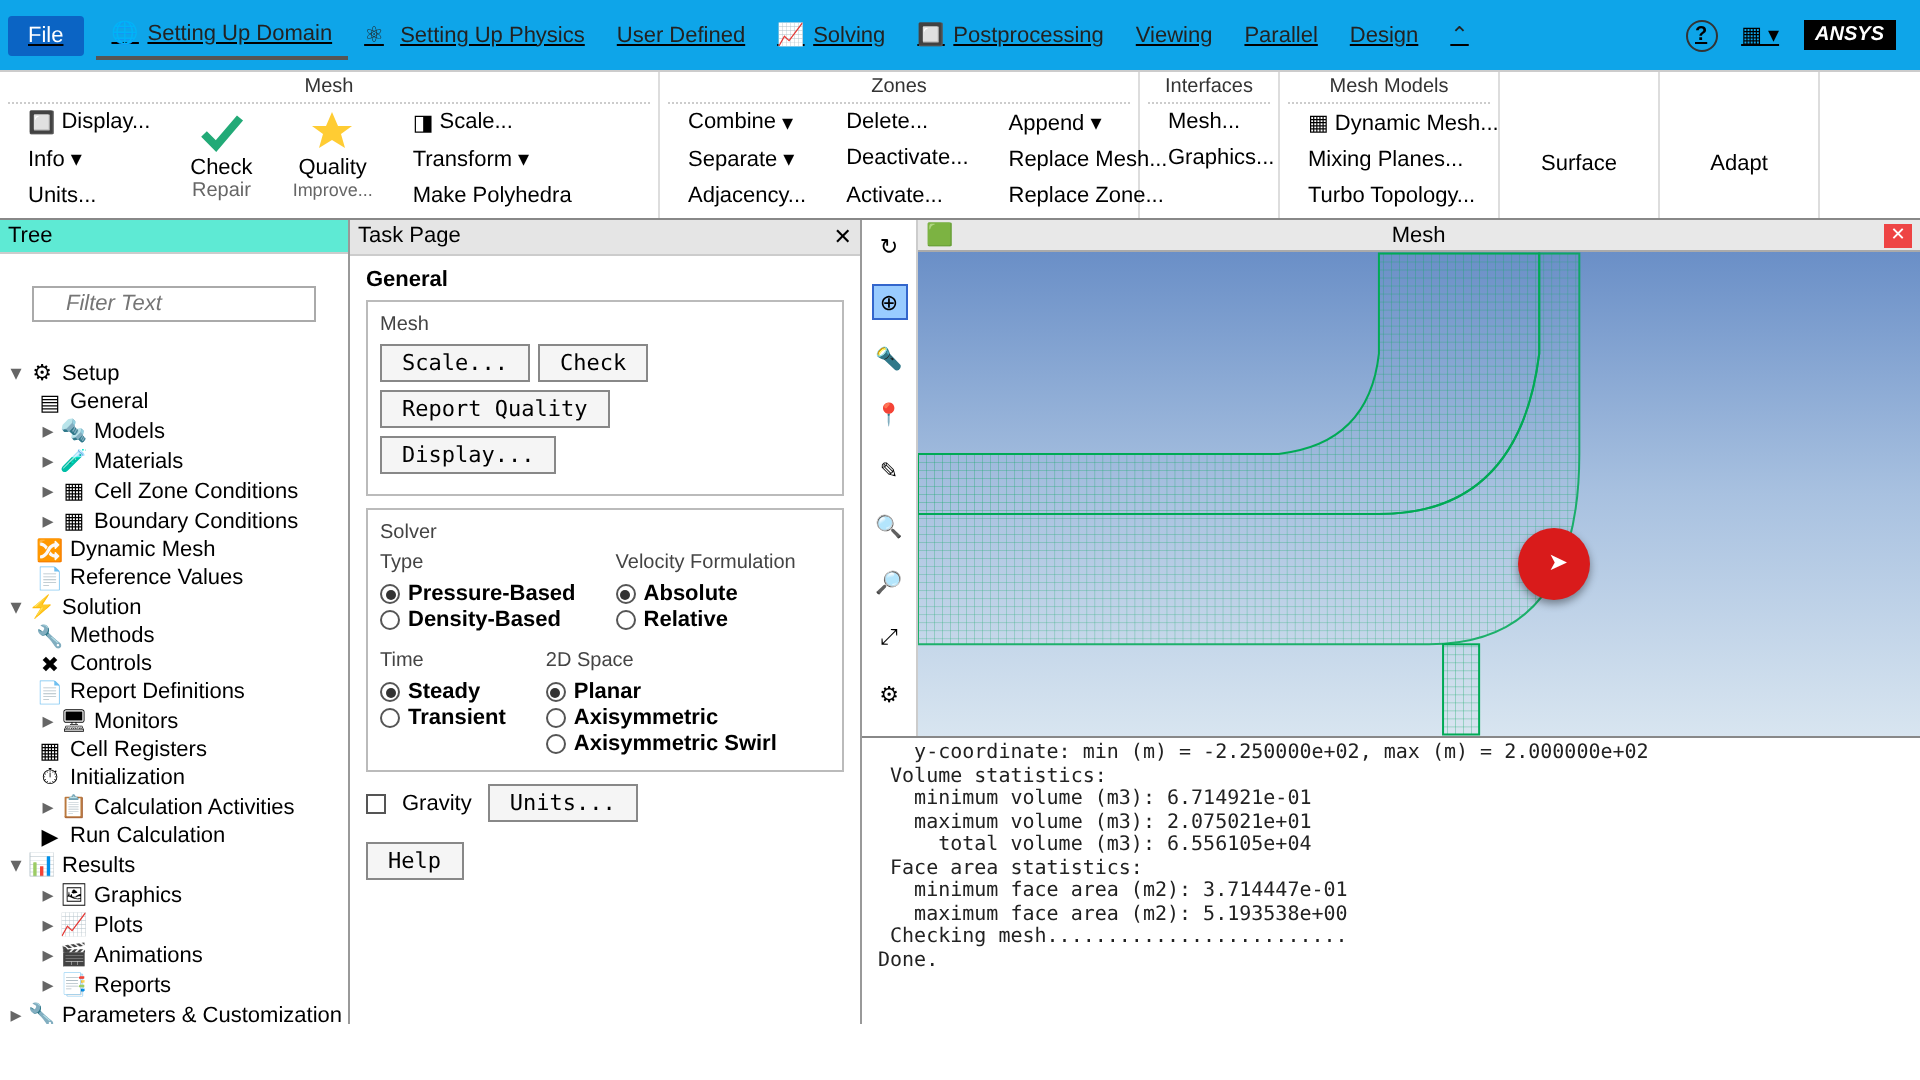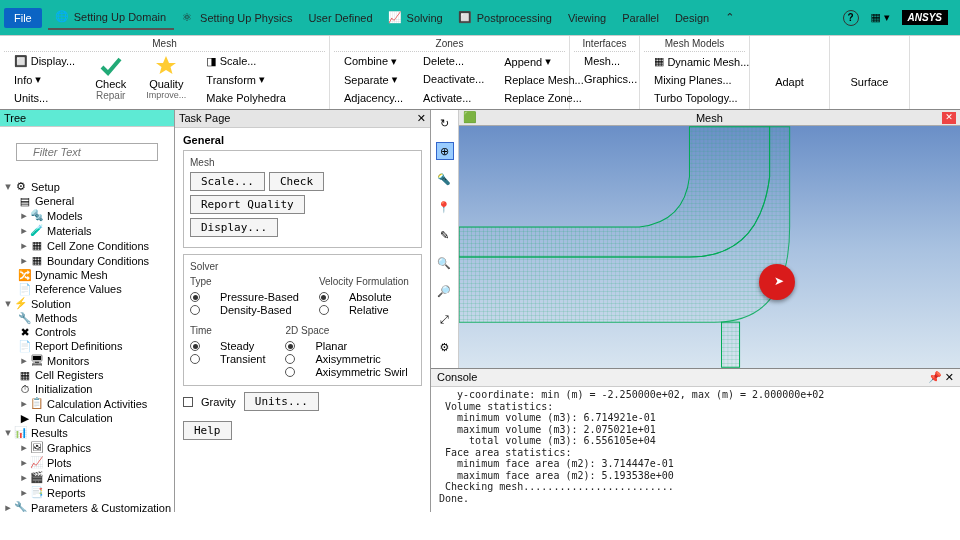--- a/index.html
+++ b/index.html
@@ -1,18 +1,18 @@
 <!DOCTYPE html>
 <html><head>
 <meta charset="utf-8">
 <style>
 * { box-sizing: border-box; margin: 0; padding: 0; font-family: Arial, sans-serif; font-size: 11px; }
 body { width: 960px; height: 540px; background: #fff; overflow: hidden; position: relative; }
 
-.menubar { height: 36px; display: flex; align-items: center; background: #14b8a6; border-bottom: 1px solid #ccc; padding: 0 4px; }
+.menubar { height: 36px; display: flex; align-items: center; background: #0ea5e9; border-bottom: 1px solid #ccc; padding: 0 4px; text-decoration: underline; }
 .file-btn { background: #0b64c4; color: #fff; padding: 4px 10px; border-radius: 2px; margin-right: 6px; }
 .mtab { padding: 4px 8px; color: #222; display: flex; align-items: center; gap: 4px; cursor: pointer; }
 .mtab.active { border-bottom: 2px solid #555; }
 .micon { width: 14px; height: 14px; display: inline-block; }
 .mb-right { margin-left: auto; display: flex; align-items: center; gap: 12px; padding-right: 8px; }
 .help-circle { width: 16px; height: 16px; border: 1.5px solid #333; border-radius: 50%; display: flex; align-items: center; justify-content: center; font-size: 10px; font-weight: bold; }
 
 .ribbon { height: 74px; background: #fff; border-bottom: 1px solid #888; display: flex; }
 .rgroup { display: flex; flex-direction: column; border-right: 1px solid #ddd; padding: 2px 4px; }
 .rgroup-title { text-align: center; font-size: 10px; color: #333; padding: 0 0 2px 0; border-bottom: 1px dotted #ccc; }
@@ -34,21 +34,21 @@
 .indent1 { padding-left: 18px; }
 
 .task-pane { width: 256px; border-right: 1px solid #999; display: flex; flex-direction: column; }
 .task-title { display: flex; justify-content: space-between; padding: 2px 4px; background: #e5e5e5; border-bottom: 1px solid #ccc; }
 .task-body { padding: 6px 8px; flex: 1; }
 .task-h { font-weight: bold; margin-bottom: 4px; }
 .fs { border: 1px solid #bbb; padding: 6px; margin-bottom: 6px; }
 .fs-title { font-size: 10px; color: #444; margin-bottom: 4px; }
 .btn { border: 1px solid #888; background: #f5f5f5; padding: 2px 10px; cursor: pointer; font-family: monospace; }
 .btn-row { display: flex; gap: 4px; flex-wrap: wrap; margin-bottom: 4px; }
-.radio-row { display: flex; align-items: center; gap: 20px; margin: 1px 0; }
+.radio-row { display: flex; align-items: center; gap: 4px; margin: 1px 0; font-weight: bold; }
 .radio-dot { width: 10px; height: 10px; border: 1px solid #555; border-radius: 50%; display: inline-flex; align-items: center; justify-content: center; }
 .radio-dot.on::after { content: ''; width: 5px; height: 5px; background: #333; border-radius: 50%; }
 .cb { width: 10px; height: 10px; border: 1px solid #555; display: inline-block; }
 .solver-grid { display: flex; gap: 20px; }
 
 .viewer-area { flex: 1; display: flex; flex-direction: column; }
 .toolbar-v { width: 28px; display: flex; flex-direction: column; align-items: center; padding-top: 4px; gap: 10px; border-right: 1px solid #ccc; }
 .tbtn { width: 18px; height: 18px; display: flex; align-items: center; justify-content: center; cursor: pointer; }
 .tbtn.sel { background: #9cf; border: 1px solid #36c; }
 .viewer-row { display: flex; flex: 1; }
@@ -197,26 +197,26 @@
             <span>Mixing Planes...</span>
           </div>
       <div class="ritem">
             <span>Turbo Topology...</span>
           </div>
     </div>
       </div>
   </div>
   <div class="rgroup" style="width:80px;align-items:center;justify-content:center">
     <div class="ritem" style="padding-top:20px">
-        <span>Adapt</span>
+        <span>Surface</span>
       </div>
   </div>
   <div class="rgroup" style="width:80px;align-items:center;justify-content:center">
     <div class="ritem" style="padding-top:20px">
-        <span>Surface</span>
+        <span>Adapt</span>
       </div>
   </div>
 </div>
 
 <div class="main">
 
   <div class="tree-pane">
     <div class="tree-title">Tree</div>
     <input class="tree-filter" placeholder="Filter Text" style="">
     <div class="tree-body">
@@ -441,24 +441,20 @@
             <path d="M 0 195 L 255 195 Q 330 195 330 100 L 330 0 L 310 0 L 310 50 Q 300 130 230 130 L 0 130 Z" fill="url(#grid)" stroke="#0a5" stroke-width="1" opacity="0.85"></path>
             <rect x="262" y="195" width="18" height="45" fill="url(#grid)" stroke="#0a5"></rect>
           </svg>
           <div class="red-cursor" style="left:300px;top:138px">
             <span class="arrow-cursor" style="left:15px;top:10px">➤</span>
           </div>
         </div>
       </div>
     </div>
     <div class="console-pane">
-      <div class="console-title">
-          <span>Console</span>
-          <span>📌 ✕</span>
-        </div>
       <div class="console-body">   y-coordinate: min (m) = -2.250000e+02, max (m) = 2.000000e+02
  Volume statistics:
    minimum volume (m3): 6.714921e-01
    maximum volume (m3): 2.075021e+01
      total volume (m3): 6.556105e+04
  Face area statistics:
    minimum face area (m2): 3.714447e-01
    maximum face area (m2): 5.193538e+00
  Checking mesh.........................
 Done.</div>

